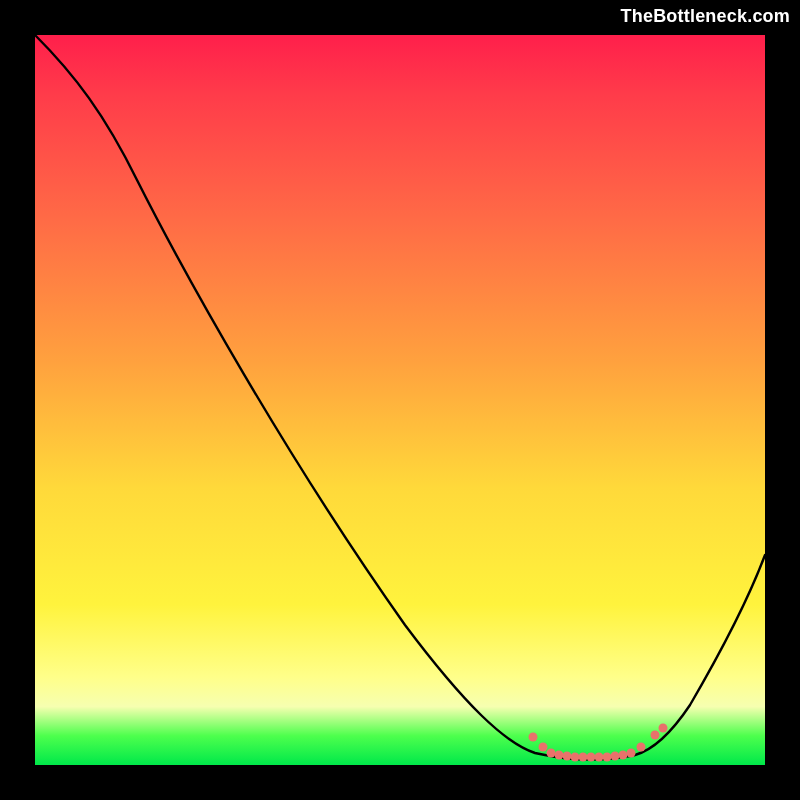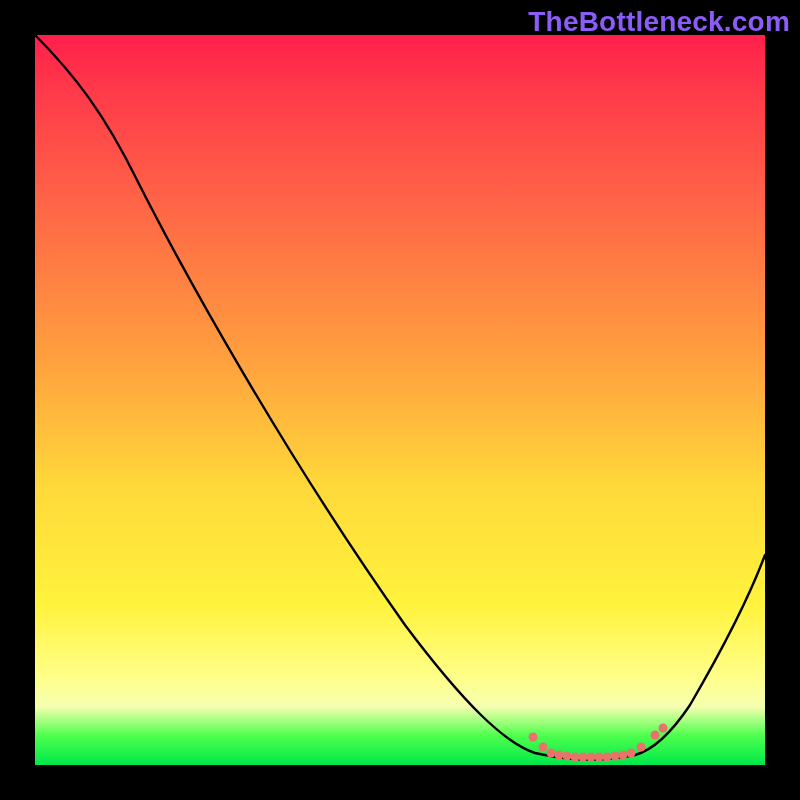--- a/index.html
+++ b/index.html
@@ -37,22 +37,22 @@
       #ffff8a 88%,
       #f6ffb0 92%,
       #4dff4d 96%,
       #00e84a 100%
     );
   }
   .watermark {
     position: absolute;
     top: 6px;
     right: 10px;
-    color: #8b5cf6;
-    font-size: 28px;
+    color: #ffffff;
+    font-size: 18px;
     font-weight: 600;
     letter-spacing: 0.2px;
     user-select: none;
   }
   svg.curve-layer {
     position: absolute;
     left: 0;
     top: 0;
     width: 730px;
     height: 730px;

